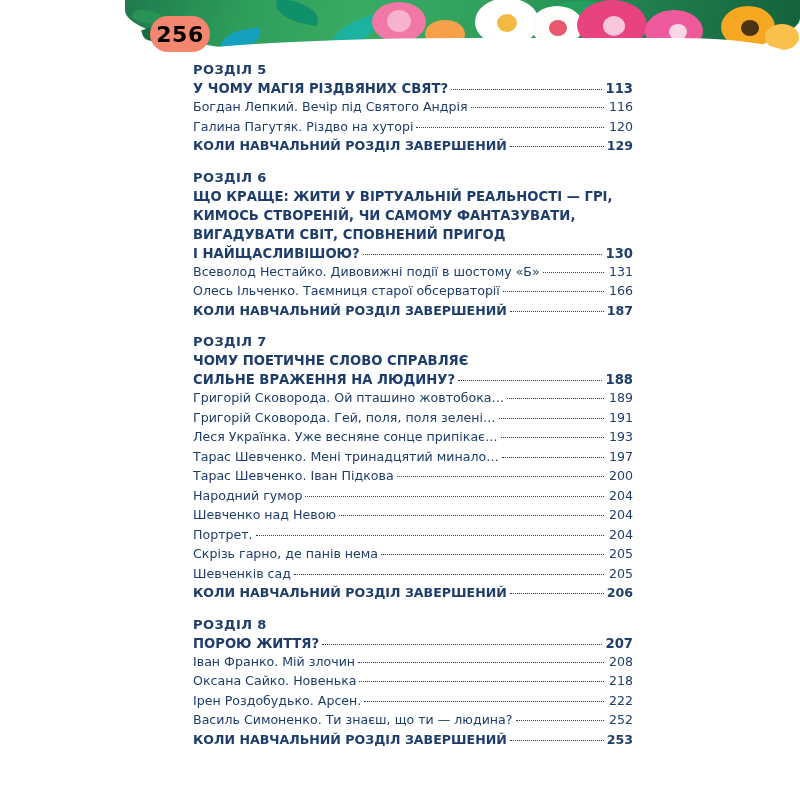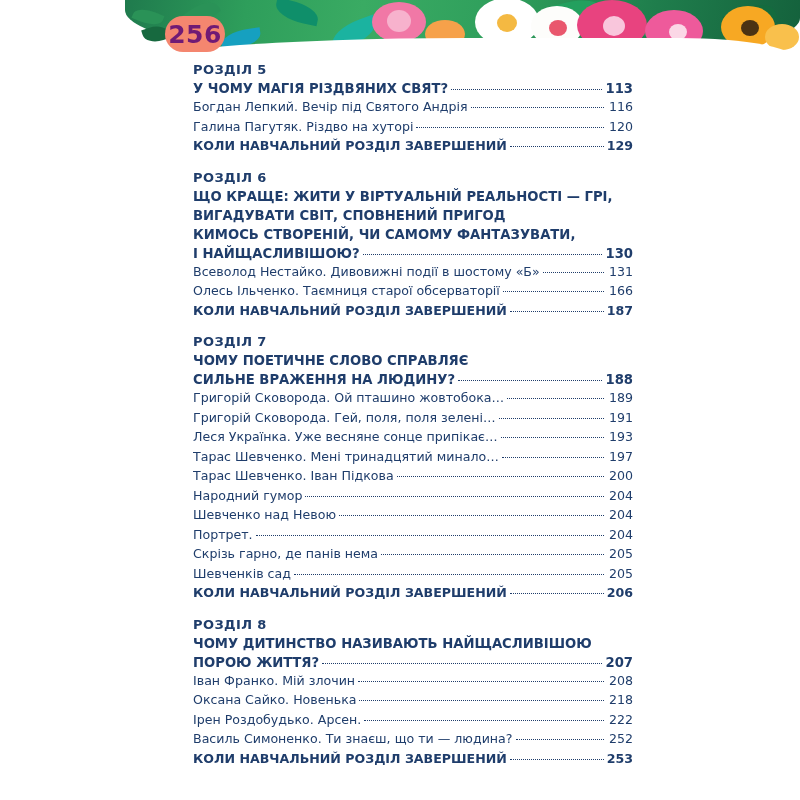--- a/index.html
+++ b/index.html
@@ -57,27 +57,27 @@
   .leaf2 {
     position: absolute;
     border-radius: 70% 0 70% 0;
     background: #2a9257;
   }
 
   
   .page-badge {
     position: absolute;
     top: 16px;
-    left: 165px;
+    left: 150px;
     width: 60px;
     height: 36px;
     border-radius: 20px;
     background: #f4866f;
-    color: #701a75;
-    font-size: 25px;
+    color: #000000;
+    font-size: 22px;
     font-weight: bold;
     display: flex;
     align-items: center;
     justify-content: center;
     letter-spacing: 0.5px;
     z-index: 5;
   }
 
   
   .toc {
@@ -218,22 +218,22 @@
     <div class="row bold">
       <span class="txt">КОЛИ НАВЧАЛЬНИЙ РОЗДІЛ ЗАВЕРШЕНИЙ</span>
       <span class="dots"></span>
       <span class="pg">129</span>
     </div>
   </div>
 
   <div class="section">
     <div class="section-head">РОЗДІЛ 6</div>
     <div class="section-title">ЩО КРАЩЕ: ЖИТИ У ВІРТУАЛЬНІЙ РЕАЛЬНОСТІ — ГРІ,</div>
+    <div class="section-title">КИМОСЬ СТВОРЕНІЙ, ЧИ САМОМУ ФАНТАЗУВАТИ,</div>
     <div class="section-title">ВИГАДУВАТИ СВІТ, СПОВНЕНИЙ ПРИГОД</div>
-    <div class="section-title">КИМОСЬ СТВОРЕНІЙ, ЧИ САМОМУ ФАНТАЗУВАТИ,</div>
     <div class="title-row">
       <span>І НАЙЩАСЛИВІШОЮ?</span>
       <span class="dots"></span>
       <span class="pg">130</span>
     </div>
     <div class="row">
       <span class="txt">Всеволод Нестайко. Дивовижні події в шостому «Б»</span>
       <span class="dots"></span>
       <span class="pg">131</span>
     </div>
@@ -309,21 +309,20 @@
     </div>
     <div class="row bold">
       <span class="txt">КОЛИ НАВЧАЛЬНИЙ РОЗДІЛ ЗАВЕРШЕНИЙ</span>
       <span class="dots"></span>
       <span class="pg">206</span>
     </div>
   </div>
 
   <div class="section">
     <div class="section-head">РОЗДІЛ 8</div>
-    <div class="section-title">ЧОМУ ДИТИНСТВО НАЗИВАЮТЬ НАЙЩАСЛИВІШОЮ</div>
     <div class="title-row">
       <span>ПОРОЮ ЖИТТЯ?</span>
       <span class="dots"></span>
       <span class="pg">207</span>
     </div>
     <div class="row">
       <span class="txt">Іван Франко. Мій злочин</span>
       <span class="dots"></span>
       <span class="pg">208</span>
     </div>

